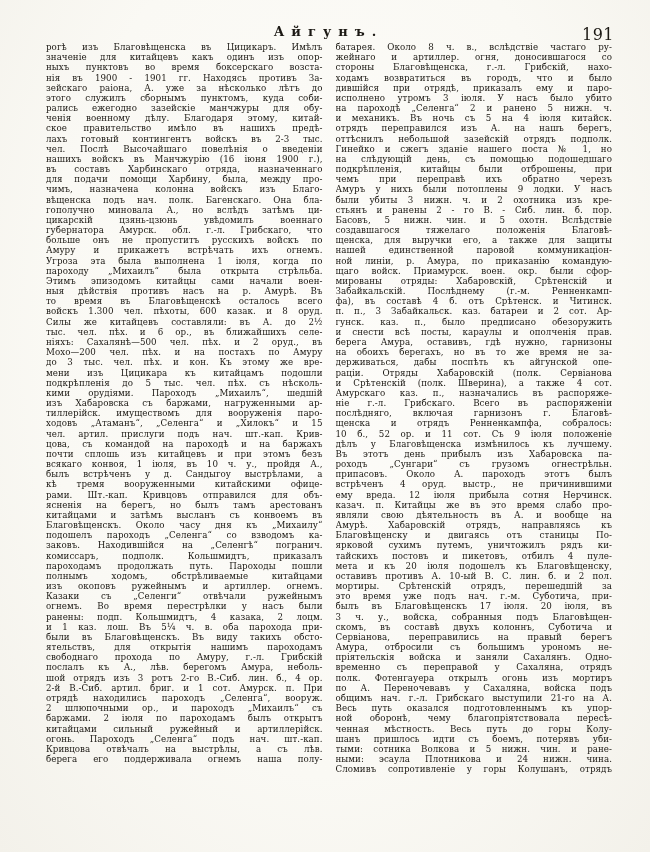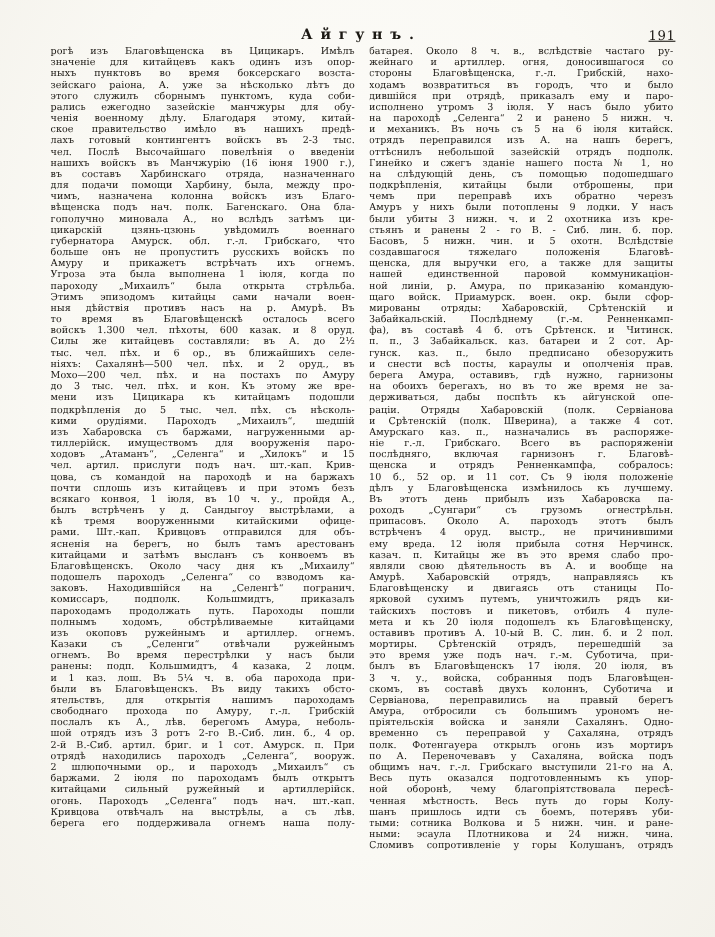--- a/index.html
+++ b/index.html
@@ -27,23 +27,22 @@
     font-size: 13px;
     letter-spacing: 7px;
     padding-left: 7px; 
     box-sizing: border-box;
     white-space: nowrap;
   }
   .page-number {
     position: absolute;
     top: 25px;
     right: 36px;
-    font-size: 12px;
+    font-size: 16px;
     letter-spacing: 0.5px;
-    text-decoration: underline;
   }
   .columns {
     position: absolute;
     top: 42px;
     left: 46px;
     width: 566px;
     display: flex;
     gap: 13px;
   }
   .col {
@@ -68,20 +67,21 @@
 
 <div class="page">
   <div class="header-title">Айгунъ.</div>
   <div class="page-number">191</div>
 
   <div class="columns">
     <div class="col">
         <div class="line">рогѣ изъ Благовѣщенска въ Цицикаръ. Имѣлъ</div>
         <div class="line">значеніе для китайцевъ какъ одинъ изъ опор-</div>
         <div class="line">ныхъ пунктовъ во время боксерскаго возста-</div>
+        <div class="line">нія въ 1900 - 1901 гг. Находясь противъ За-</div>
         <div class="line">зейскаго раіона, А. уже за нѣсколько лѣтъ до</div>
         <div class="line">этого служилъ сборнымъ пунктомъ, куда соби-</div>
         <div class="line">рались ежегодно зазейскіе манчжуры для обу-</div>
         <div class="line">ченія военному дѣлу. Благодаря этому, китай-</div>
         <div class="line">ское правительство имѣло въ нашихъ предѣ-</div>
         <div class="line">лахъ готовый контингентъ войскъ въ 2-3 тыс.</div>
         <div class="line">чел. Послѣ Высочайшаго повелѣнія о введеніи</div>
         <div class="line">нашихъ войскъ въ Манчжурію (16 іюня 1900 г.),</div>
         <div class="line">въ составъ Харбинскаго отряда, назначеннаго</div>
         <div class="line">для подачи помощи Харбину, была, между про-</div>
@@ -144,21 +144,21 @@
         <div class="line">берега его поддерживала огнемъ наша полу-</div>
       </div>
     <div class="col">
         <div class="line">батарея. Около 8 ч. в., вслѣдствіе частаго ру-</div>
         <div class="line">жейнаго и артиллер. огня, доносившагося со</div>
         <div class="line">стороны Благовѣщенска, г.-л. Грибскій, нахо-</div>
         <div class="line">ходамъ возвратиться въ городъ, что и было</div>
         <div class="line">дившійся при отрядѣ, приказалъ ему и паро-</div>
         <div class="line">исполнено утромъ 3 іюля. У насъ было убито</div>
         <div class="line">на пароходѣ „Селенга“ 2 и ранено 5 нижн. ч.</div>
-        <div class="line">и механикъ. Въ ночь съ 5 на 6 іюля китайск.</div>
+        <div class="line">и механикъ. Въ ночь съ 5 на 4 іюля китайск.</div>
         <div class="line">отрядъ переправился изъ А. на нашъ берегъ,</div>
         <div class="line">оттѣснилъ небольшой зазейскій отрядъ подполк.</div>
         <div class="line">Гинейко и сжегъ зданіе нашего поста № 1, но</div>
         <div class="line">на слѣдующій день, съ помощью подошедшаго</div>
         <div class="line">подкрѣпленія, китайцы были отброшены, при</div>
         <div class="line">чемъ при переправѣ ихъ обратно черезъ</div>
         <div class="line">Амуръ у нихъ были потоплены 9 лодки. У насъ</div>
         <div class="line">были убиты 3 нижн. ч. и 2 охотника изъ кре-</div>
         <div class="line">стьянъ и ранены 2 - го В. - Сиб. лин. б. пор.</div>
         <div class="line">Басовъ, 5 нижн. чин. и 5 охотн. Вслѣдствіе</div>

